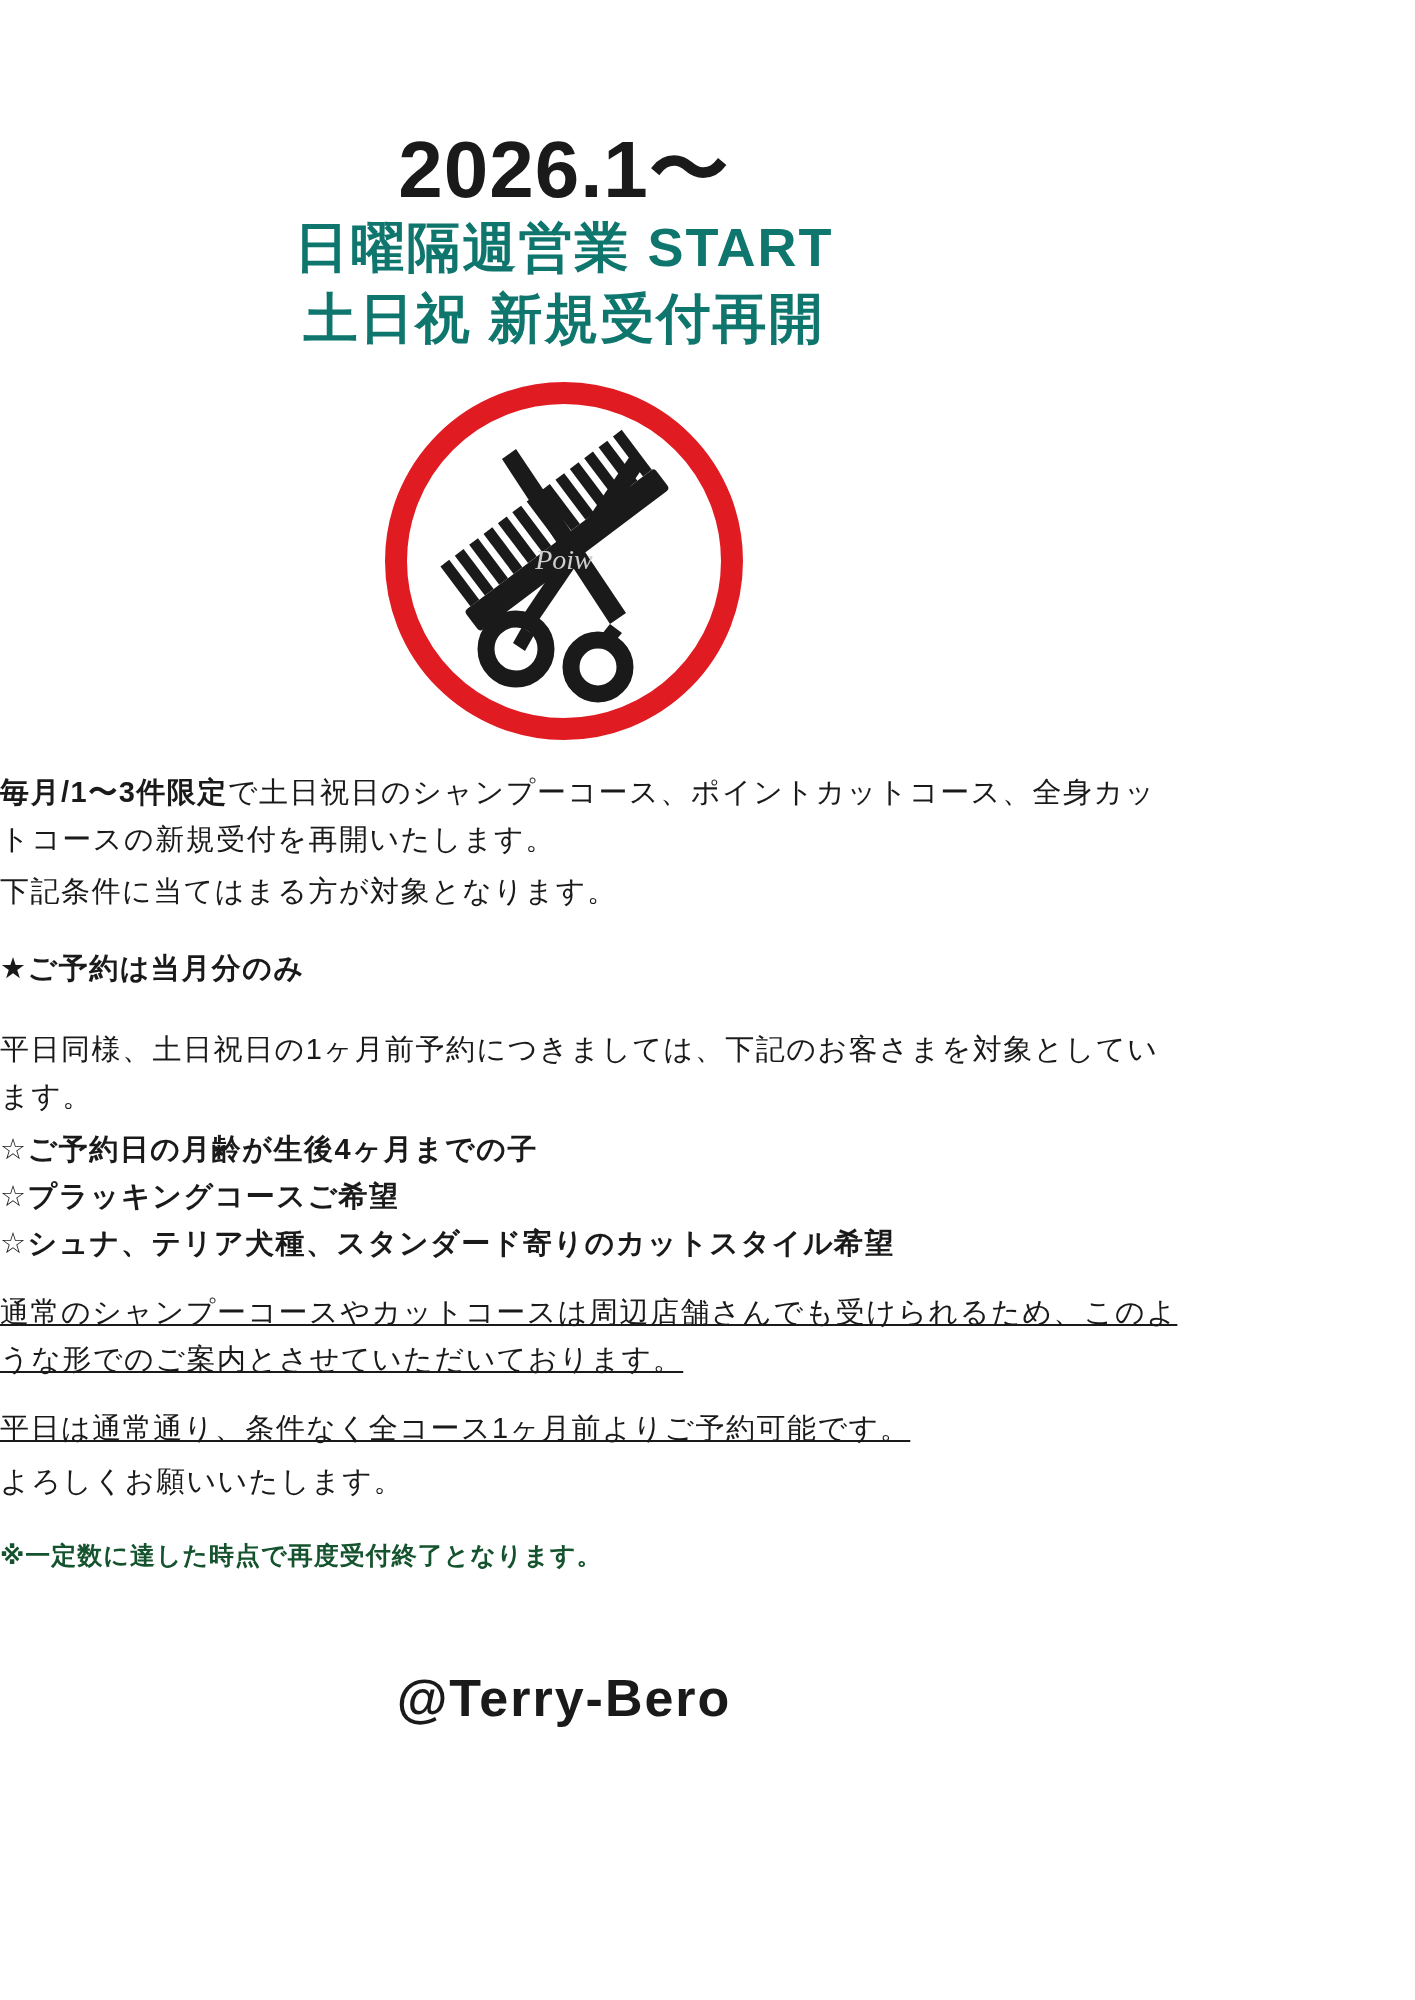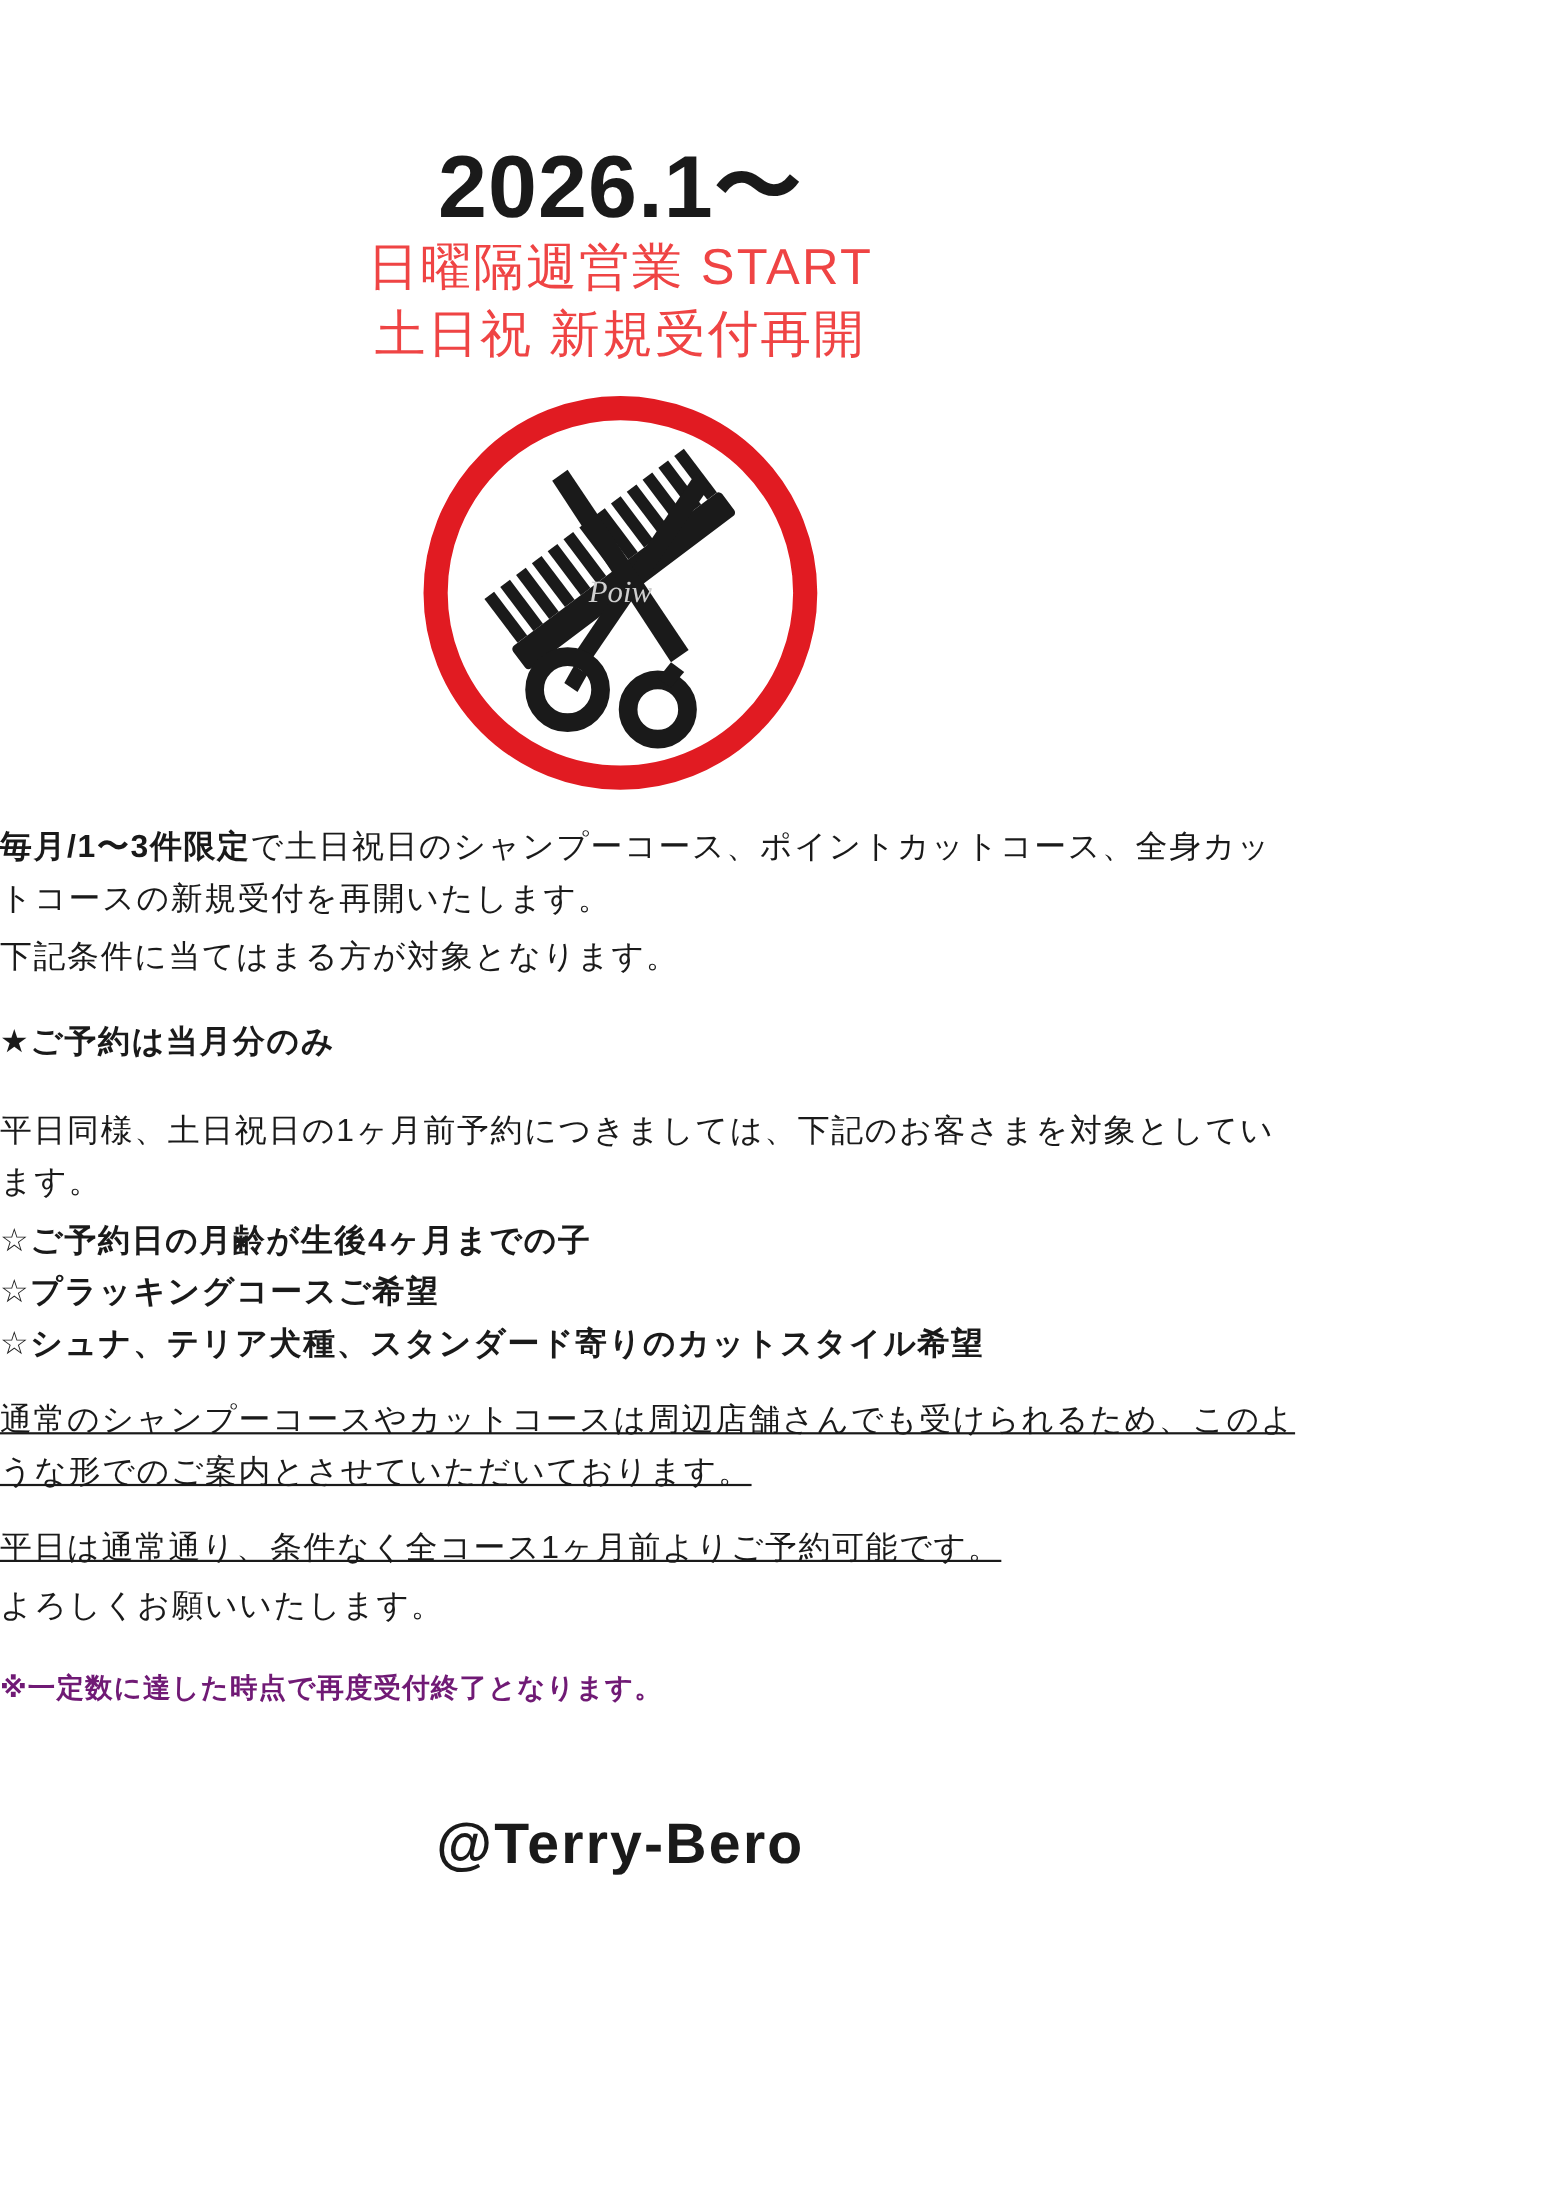--- a/index.html
+++ b/index.html
@@ -26,23 +26,23 @@
     padding-top: 128px;
   }
   .headline-year {
     font-size: 80px;
     font-weight: 700;
     letter-spacing: 1px;
     color: #1a1a1a;
     line-height: 1.05;
   }
   .headline-red {
-    font-size: 46px;
-    font-weight: 400;
-    color: #ef4444;
+    font-size: 54px;
+    font-weight: 700;
+    color: #0f766e;
     line-height: 1.32;
     letter-spacing: 2px;
   }
   .logo-wrap {
     margin-top: 26px;
     display: flex;
     justify-content: center;
     align-items: center;
     text-align: right;
   }
@@ -73,21 +73,21 @@
     line-height: 1.62;
     letter-spacing: 1.5px;
     font-weight: 700;
     color: #1a1a1a;
     margin: 0;
   }
   .note {
     font-size: 25px;
     font-weight: 700;
     letter-spacing: 1px;
-    color: #701a75;
+    color: #14532d;
     margin-top: 34px;
   }
   .handle {
     text-align: center;
     font-size: 52px;
     font-weight: 700;
     letter-spacing: 2px;
     color: #1a1a1a;
     margin-top: 96px;
   }

